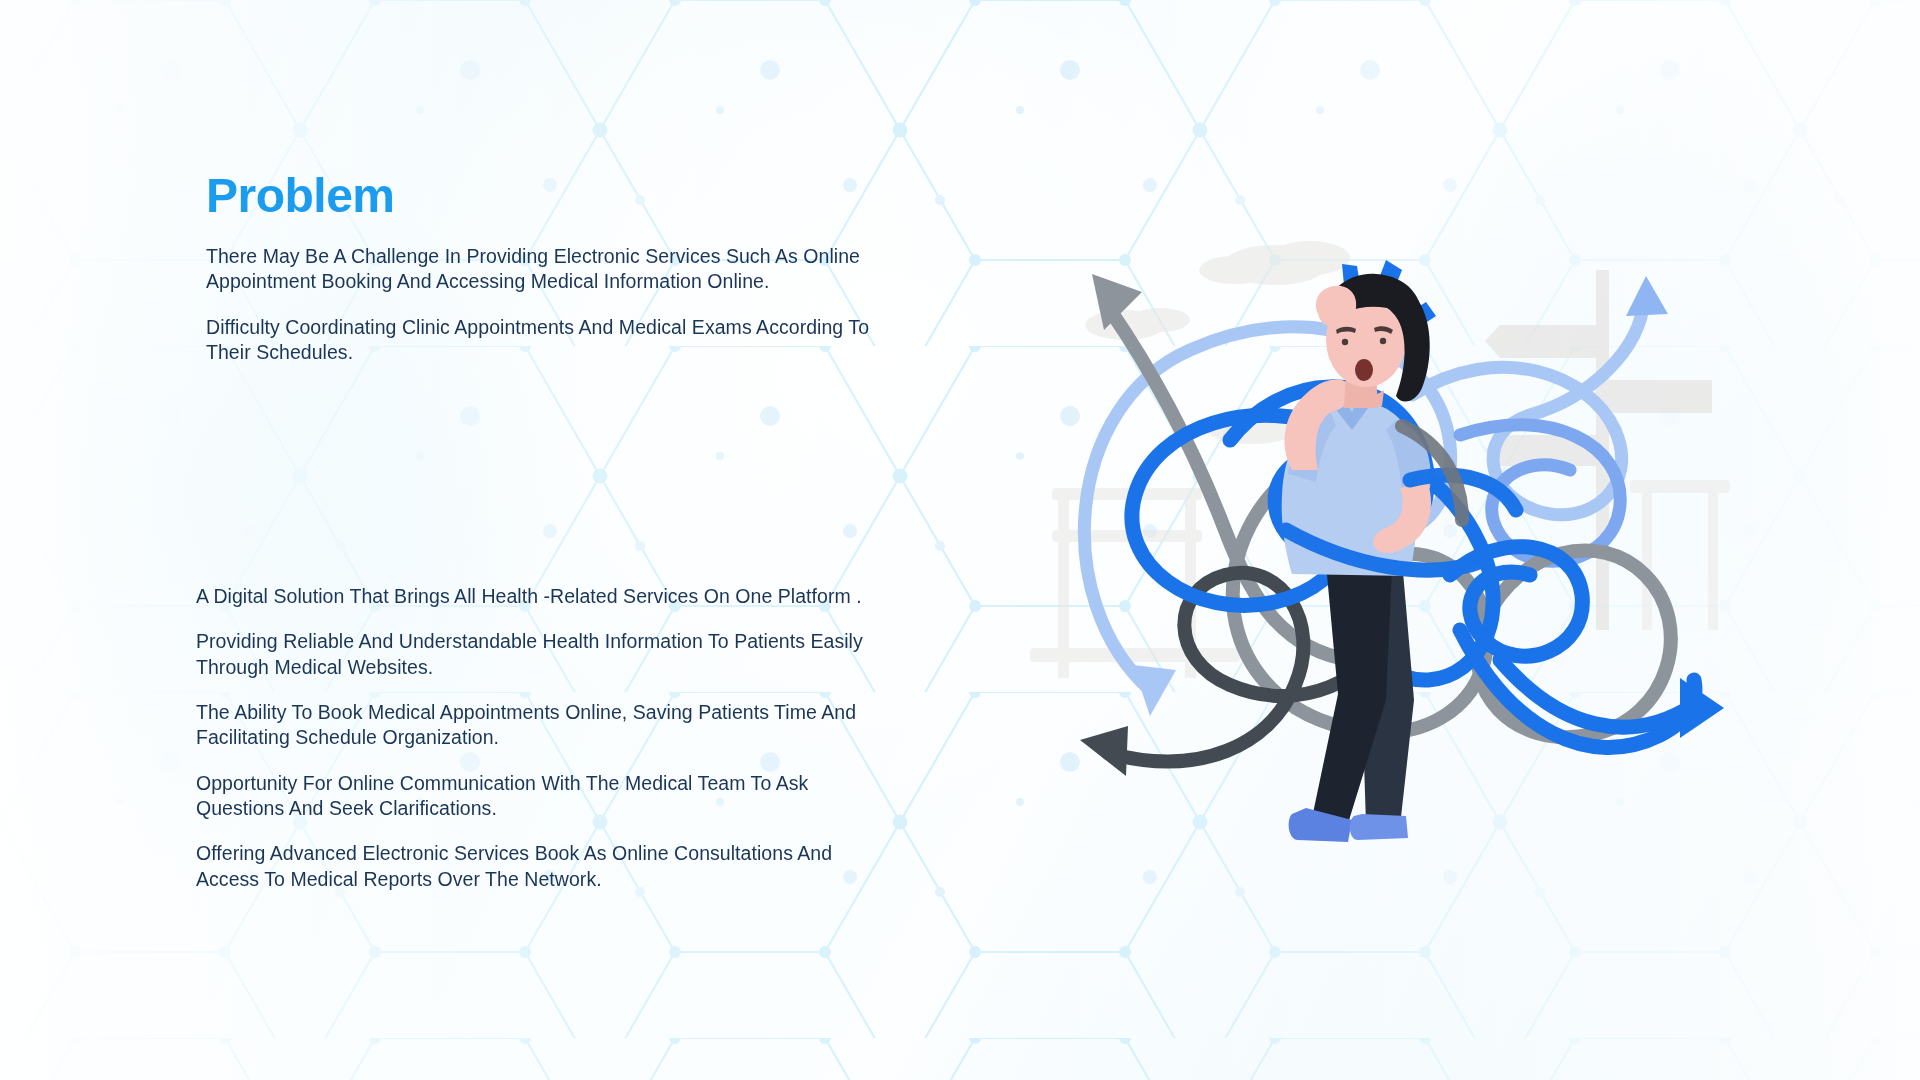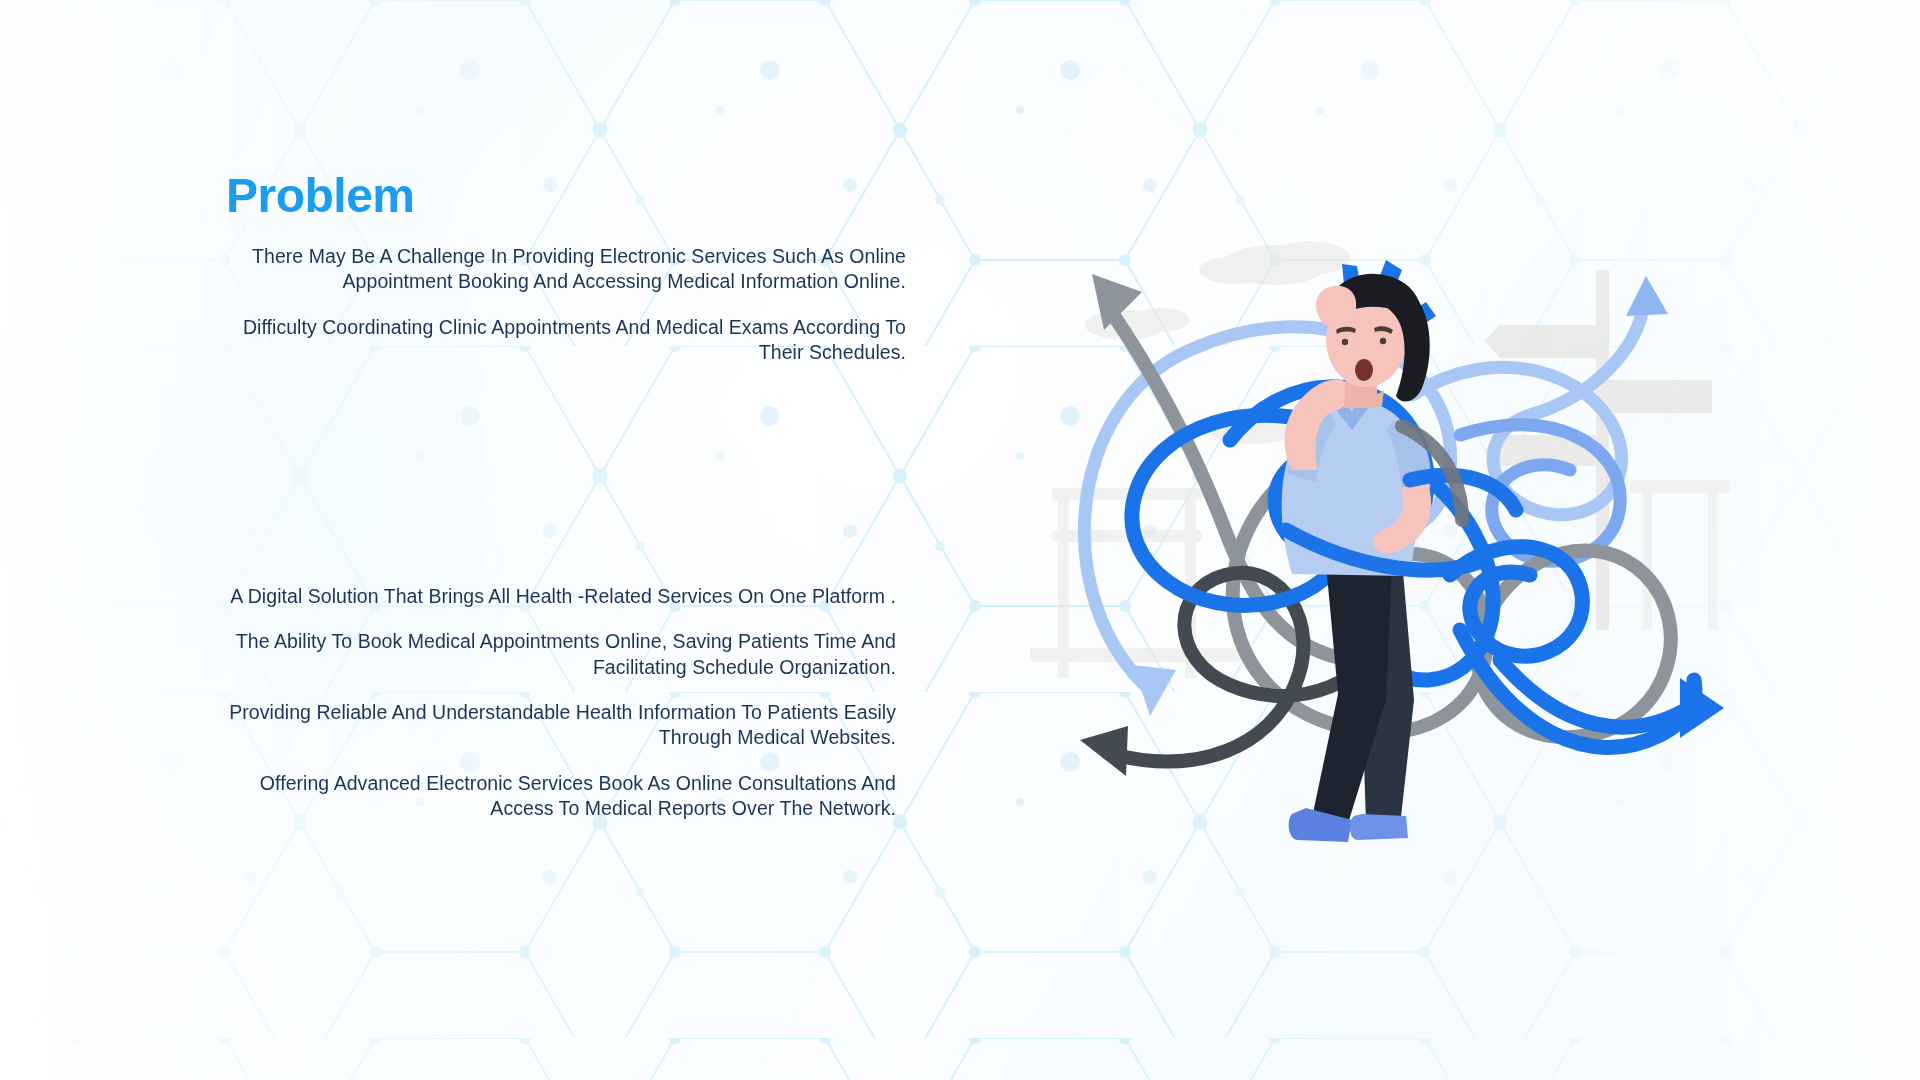--- a/index.html
+++ b/index.html
@@ -61,38 +61,37 @@
     pointer-events: none;
   }
 
   
   .text-col {
     position: absolute;
     left: 196px;
     top: 0;
     width: 700px;
     height: 1080px;
-    margin-left: 20px;
   }
 
   .section-problem { position: absolute; top: 172px; left: 10px; width: 700px; }
   .section-solution { position: absolute; top: 584px; left: 0px; width: 700px; }
 
   .section-title {
     font-family: "Liberation Sans", sans-serif;
     font-weight: 700;
     font-size: 48px;
     line-height: 1.0;
     letter-spacing: -0.5px;
     color: #1C9CEE;
     margin: 0 0 24px 0;
   }
   .section-solution .section-title { margin-bottom: 26px; }
 
-  .bullets { margin: 0; padding: 0; list-style: none; text-align: right; }
+  .bullets { margin: 0; padding: 0; list-style: none; }
 
   .bullet {
     font-family: "Liberation Sans", sans-serif;
     font-size: 19.5px;
     line-height: 1.30;
     color: #1B3557;
     margin: 0 0 20px 0;
     max-width: 680px;
     letter-spacing: 0.05px;
   }
@@ -157,22 +156,23 @@
       <h2 class="section-title">Problem</h2>
       <ul class="bullets">
         <li class="bullet">There May Be A Challenge In Providing Electronic Services Such As Online Appointment Booking And Accessing Medical Information Online.</li>
         <li class="bullet">Difficulty Coordinating Clinic Appointments And Medical Exams According To Their Schedules.</li>
       </ul>
     </section>
 
     <section class="section-solution">
       <ul class="bullets">
         <li class="bullet">A Digital Solution That Brings All Health -Related Services On One Platform .</li>
+        <li class="bullet">Providing Reliable And Understandable Health Information To Patients Easily Through Medical Websites.</li>
         <li class="bullet">The Ability To Book Medical Appointments Online, Saving Patients Time And Facilitating Schedule Organization.</li>
-        <li class="bullet">Providing Reliable And Understandable Health Information To Patients Easily Through Medical Websites.</li>
+        <li class="bullet">Opportunity For Online Communication With The Medical Team To Ask Questions And Seek Clarifications.</li>
         <li class="bullet">Offering Advanced Electronic Services Book As Online Consultations And Access To Medical Reports Over The Network.</li>
       </ul>
     </section>
 
   </div>
 
   <div class="illustration">
     <svg viewBox="0 0 700 650" xmlns="http://www.w3.org/2000/svg">
 
       <g opacity="0.55">

